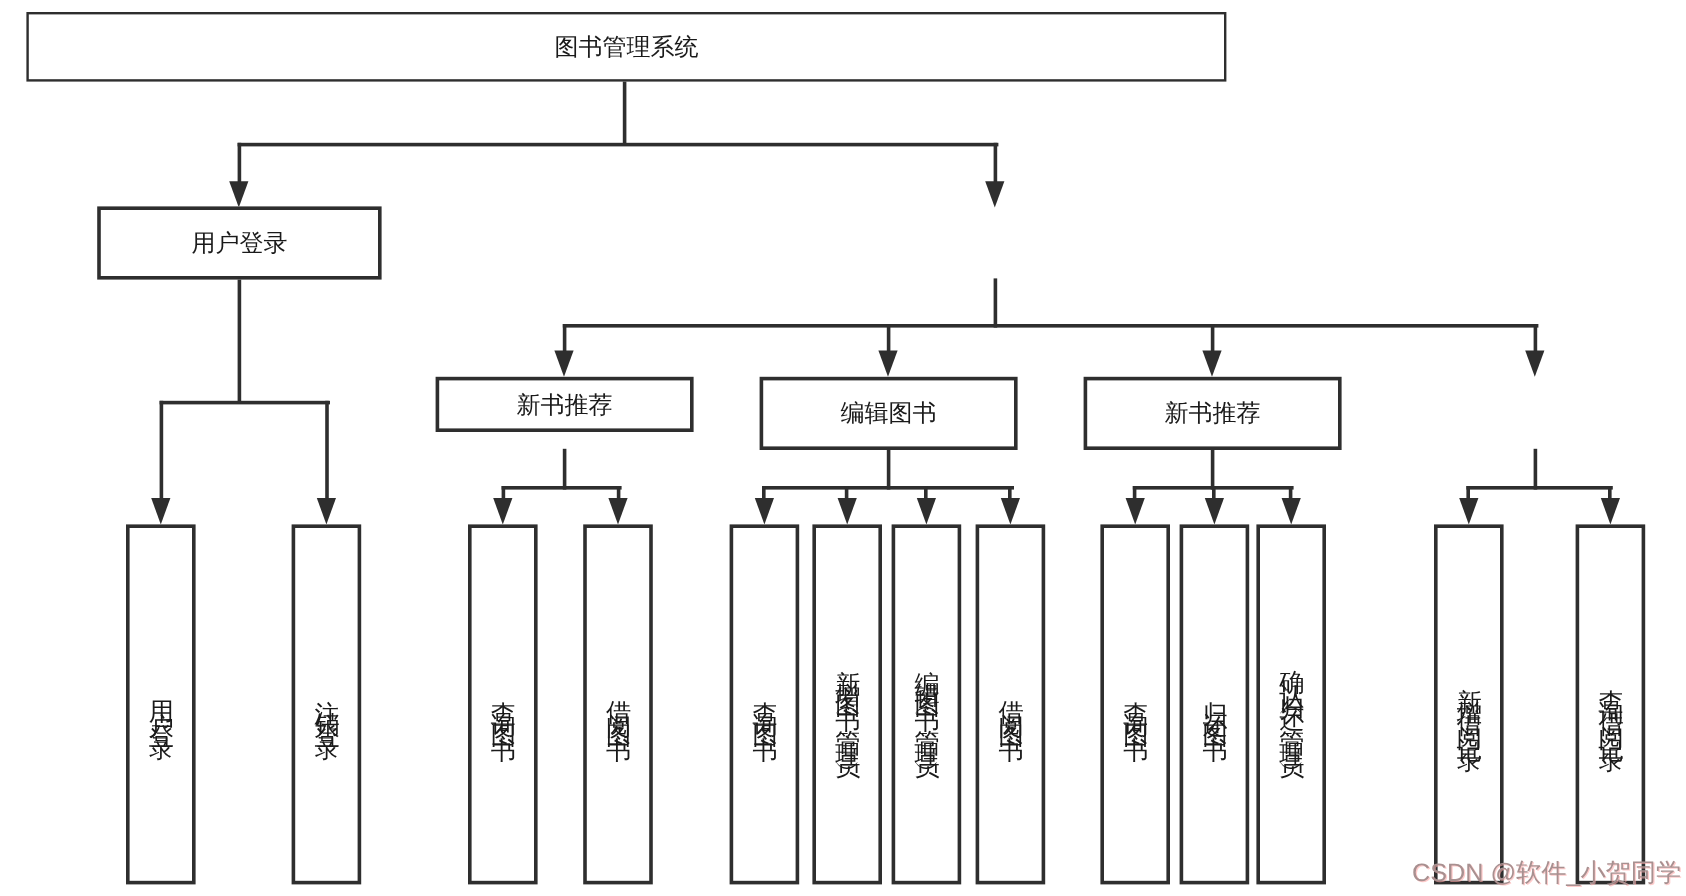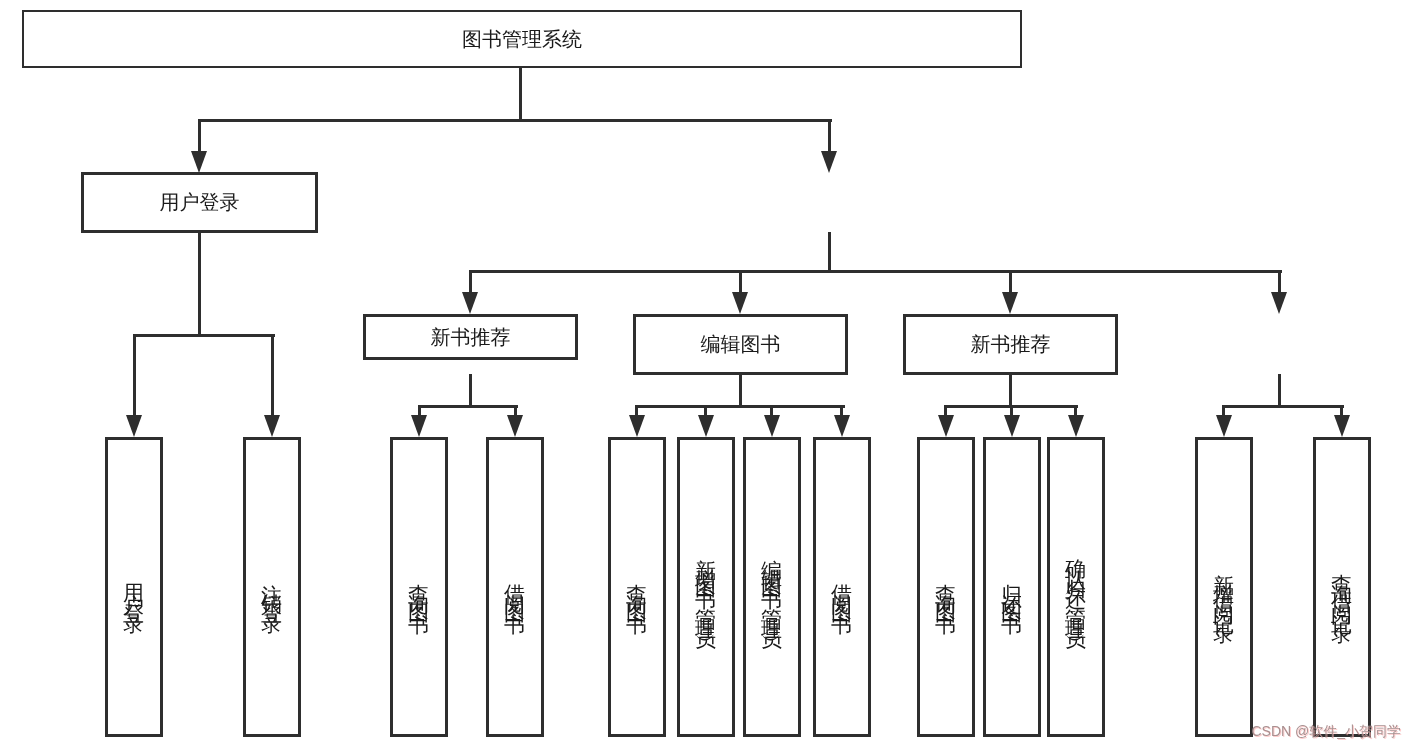--- a/index.html
+++ b/index.html
@@ -11,21 +11,21 @@
   .hl{position:absolute;height:3px;background:#2e2e2e;}
   .arr{position:absolute;width:0;height:0;
     border-left:8px solid transparent;border-right:8px solid transparent;
     border-top:22px solid #2e2e2e;}
   .box{position:absolute;background:#fff;border:3px solid #2e2e2e;box-sizing:border-box;
     display:flex;align-items:center;justify-content:center;font-size:20px;}
   .root{border-width:2px;}
   .leaf{top:437px;width:58px;height:300px;}
   .vtext{writing-mode:vertical-rl;text-orientation:mixed;letter-spacing:10px;
     font-size:21px;line-height:1;}
-  #watermark{position:absolute;right:4px;bottom:6px;font-size:14px;
+  #watermark{position:absolute;right:4px;bottom:6px;font-size:21px;
     color:#a89090;text-shadow:1px 1px 0 rgba(255,170,170,.6);white-space:nowrap;}
 </style>
 </head>
 <body>
 
 <div id="canvas">
 
   <div class="vl" style="left:519px;top:67px;height:54px"></div>
   <div class="hl" style="left:198px;top:119px;width:634px"></div>
   <div class="vl" style="left:198px;top:119px;height:33px"></div>

